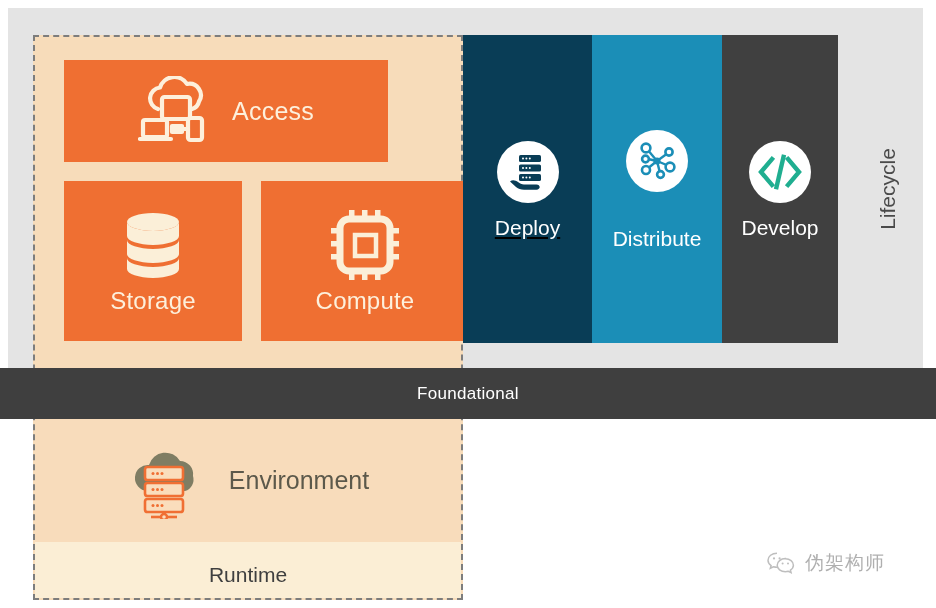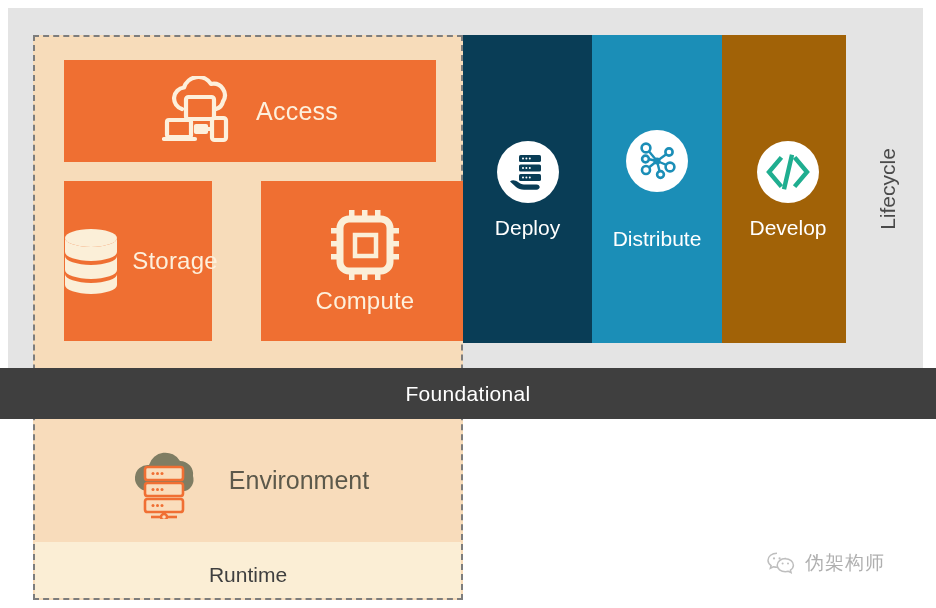--- a/index.html
+++ b/index.html
@@ -29,38 +29,38 @@
 
   
   .tile{
     position:absolute;
     background:#ef6f32;
     display:flex;
     align-items:center;
     justify-content:center;
     color:#fdf0dc;
   }
-  .tile-access{left:64px;top:60px;width:372px;height:102px;flex-direction:row;gap:18px;}
-  .tile-storage{left:64px;top:181px;width:148px;height:160px;gap:8px;text-align:center;}
+  .tile-access{left:64px;top:60px;width:324px;height:102px;flex-direction:row;gap:18px;}
+  .tile-storage{left:64px;top:181px;width:178px;height:160px;flex-direction:column;gap:8px;text-align:center;}
   .tile-compute{left:261px;top:181px;width:208px;height:160px;flex-direction:column;gap:8px;}
   .tile-label{
     font-size:25px;color:#fdf0dc;letter-spacing:.2px;line-height:1;
   }
   .tile-storage .tile-label,.tile-compute .tile-label{font-size:24px;}
 
   
   .lc-col{
     position:absolute;top:35px;height:308px;
     display:flex;flex-direction:column;
     align-items:center;justify-content:center;
     gap:14px;
   }
-  .lc-deploy{left:463px;width:129px;background:#093d56;}
+  .lc-deploy{left:463px;width:129px;background:#093d56;text-decoration:underline;}
   .lc-distribute{left:592px;width:130px;background:#1b8eb7;gap:36px;}
-  .lc-develop{left:722px;width:116px;background:#a16207;padding-left:8px;}
+  .lc-develop{left:722px;width:116px;background:#404040;}
   .lc-circle{
     width:62px;height:62px;border-radius:50%;
     background:#ffffff;
     display:flex;align-items:center;justify-content:center;
   }
   .lc-label{font-size:21px;color:#ffffff;line-height:1;}
 
   
   .lifecycle-caption{
     position:absolute;left:853px;top:35px;width:70px;height:308px;
@@ -71,21 +71,21 @@
     white-space:nowrap;
     font-size:21px;color:#4a4a4a;
   }
 
   
   .foundational-bar{
     position:absolute;left:0;top:368px;width:936px;height:51px;
     background:#3f3f3f;
     display:flex;align-items:center;justify-content:center;
   }
-  .foundational-bar span{font-size:21px;color:#ffffff;letter-spacing:.3px;}
+  .foundational-bar span{font-size:17px;color:#ffffff;letter-spacing:.3px;}
 
   
   .env-band{
     position:absolute;left:35px;top:419px;width:426px;height:123px;
     background:#f8dcbb;
     display:flex;align-items:center;justify-content:center;gap:20px;
   }
   .env-label{font-size:25px;color:#5c594b;line-height:1;}
   .runtime-band{
     position:absolute;left:35px;top:542px;width:426px;height:56px;

